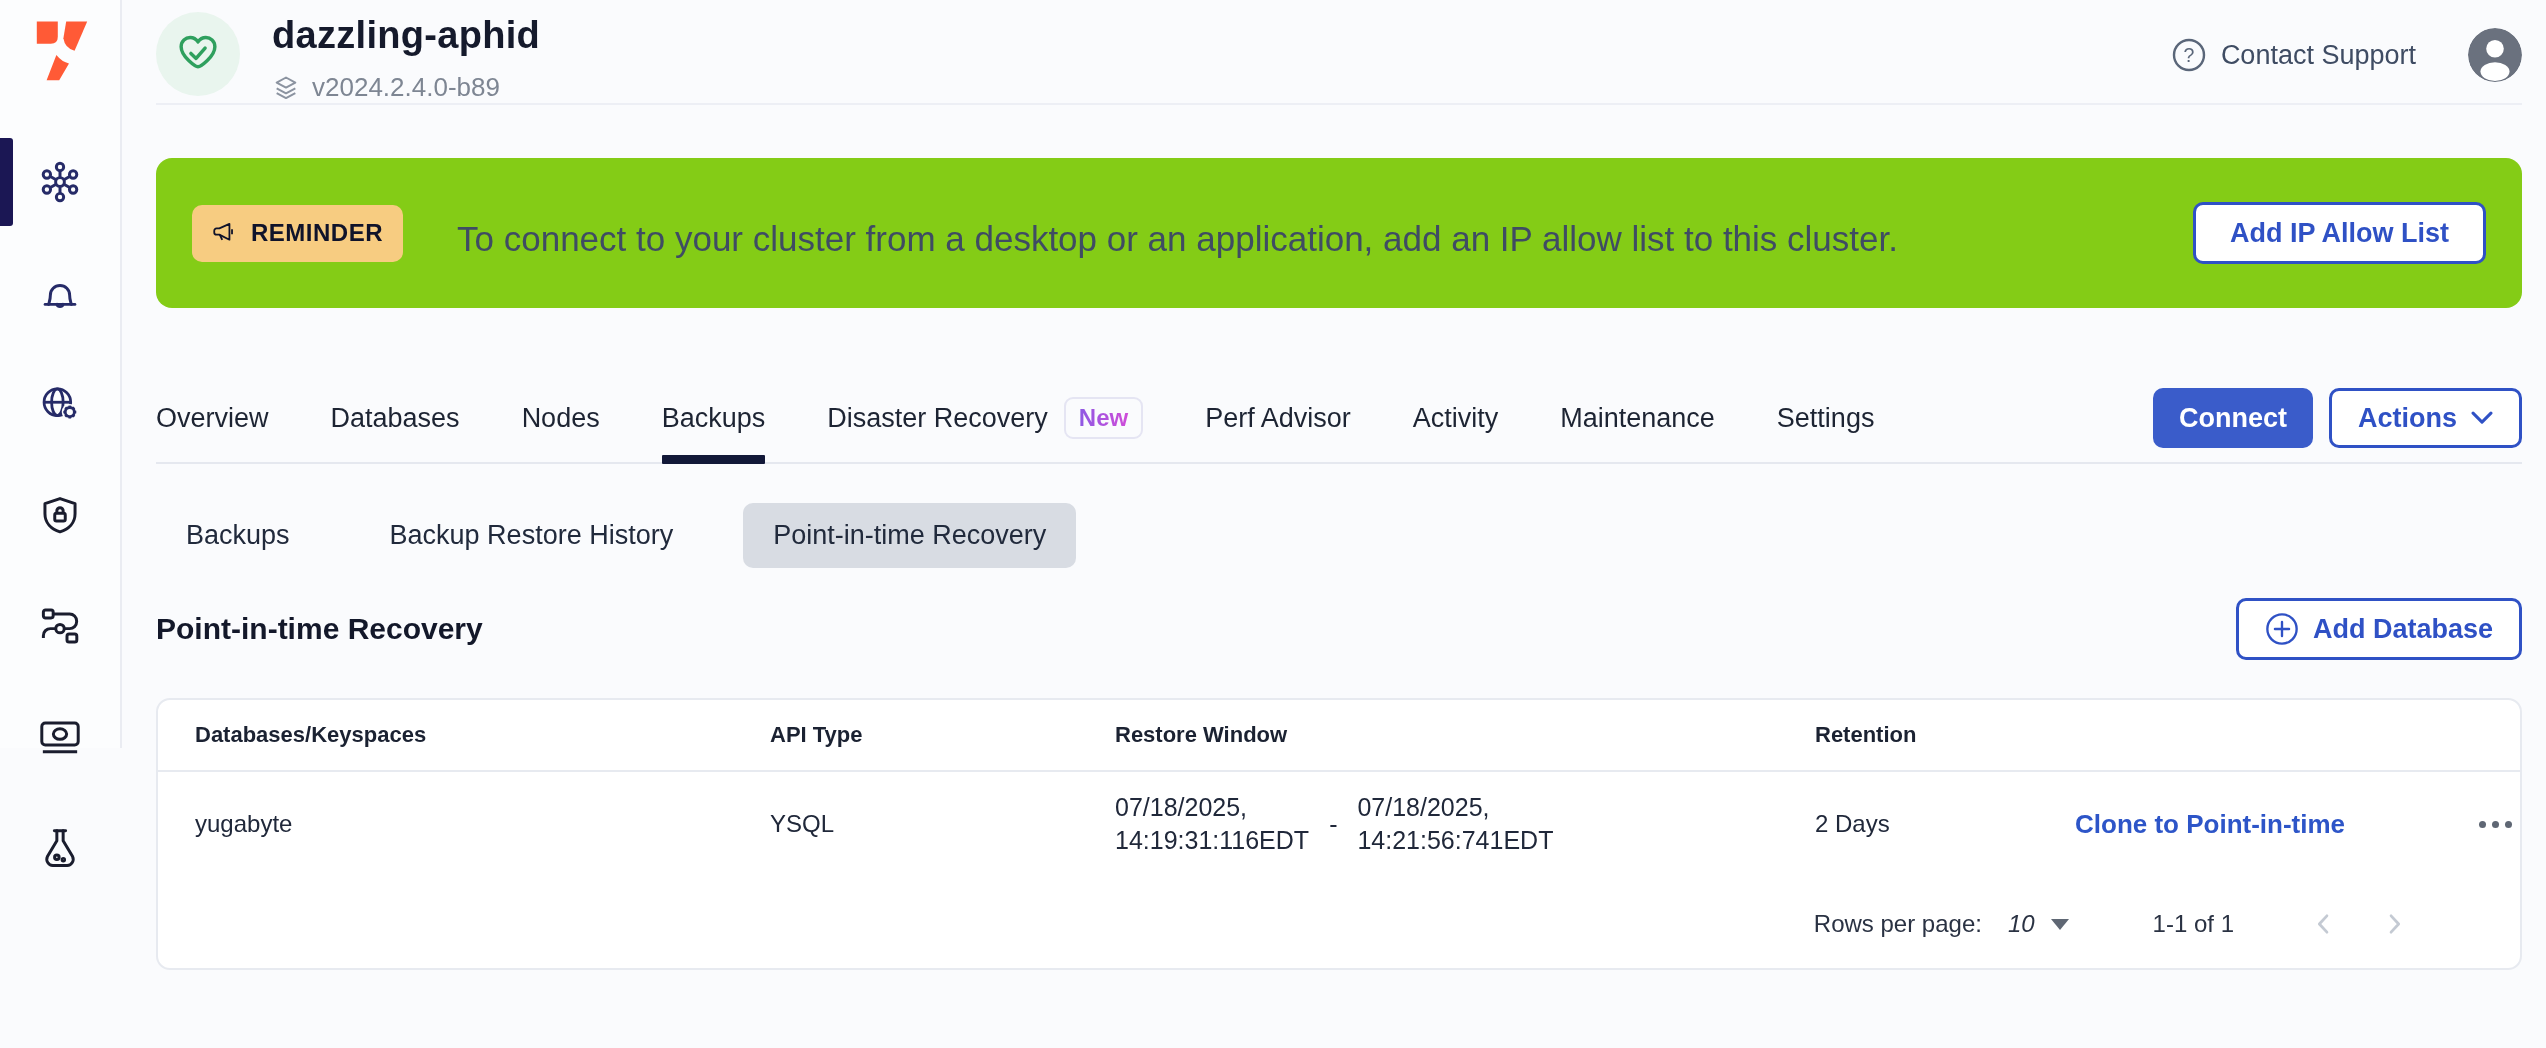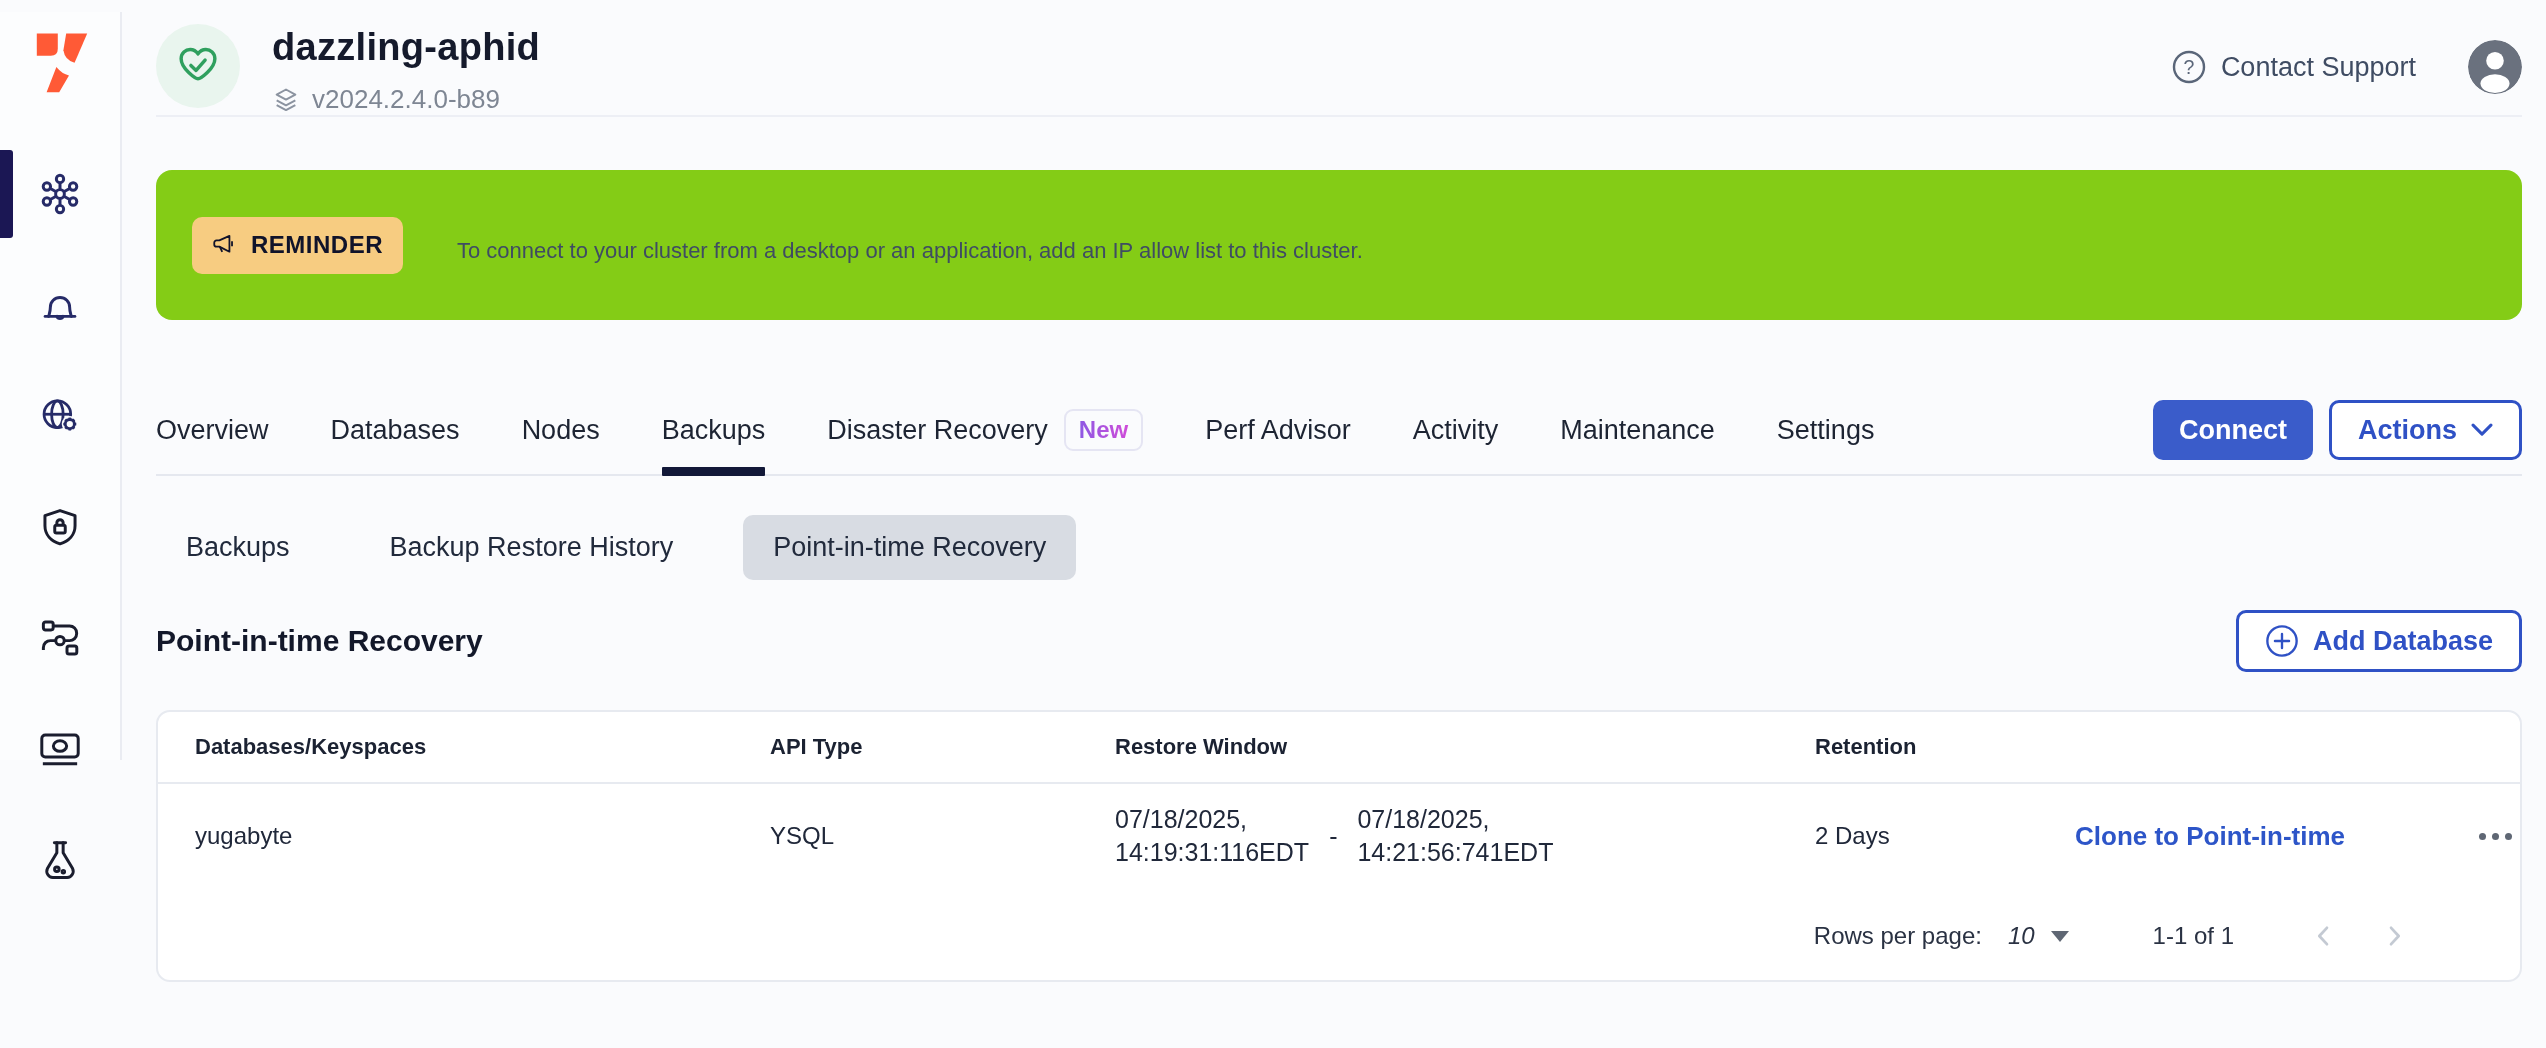--- a/index.html
+++ b/index.html
@@ -1,21 +1,21 @@
 <!DOCTYPE html>
 <html><head>
 <meta charset="utf-8">
 <style>
   * { box-sizing: border-box; margin: 0; padding: 0; }
   html,body { width:2546px; height:1048px; }
   body {
     font-family:"Liberation Sans", sans-serif;
     background:#fafbfd; overflow:hidden; color:#20283a;
   }
-  .app { display:flex; width:2546px; height:748px;margin-top:12px; }
+  .app { display:flex; width:2546px; height:748px; }
 
   
   .sidebar { width:122px; min-width:122px; background:#fcfdfe; border-right:2px solid #eaecf2; position:relative; }
   .logo { position:absolute; top:20px; left:34px; width:56px; height:60px; cursor:pointer; }
   .nav { position:absolute; top:160px; left:0; width:100%; }
   .nav-item { height:44px; display:flex; justify-content:center; align-items:center; margin-bottom:67px; position:relative; cursor:pointer; }
   .active-bar { position:absolute; left:0; top:-22px; width:13px; height:88px; background:#1b1754; border-radius:0 3px 3px 0; }
   .nav-item svg { width:42px; height:42px; }
   .ic-a { stroke:#262b68; }
   .ic-b { stroke:#1a1d2e; }
@@ -35,21 +35,21 @@
 
   .content { padding:0 24px 0 34px; flex:1; display:flex; flex-direction:column; }
 
   
   .banner { margin-top:53px; height:150px; background:#84cc16; border-radius:16px;
             display:flex; align-items:center; padding:0 36px; }
   .reminder-badge { display:flex; align-items:center; gap:12px; background:#f7cc81; border-radius:10px;
                     padding:0 20px; height:57px; font-weight:bold; font-size:24px; color:#10132a; letter-spacing:.5px; }
   .banner-text { margin-left:54px; }
   .banner-title { font-size:27px; font-weight:bold; color:#303d54; }
-  .banner-body { font-size:22px; color:#3f4c63; margin-top:11px; }
+  .banner-body { font-size:35px; color:#3f4c63; margin-top:11px; }
   .banner-action { margin-left:auto; }
 
   .btn { display:flex; align-items:center; gap:14px; border-radius:10px; font-weight:bold; font-size:27px; cursor:pointer;
          font-family:"Liberation Sans", sans-serif; }
   .btn-outline { background:#ffffff; border:3px solid #2f51c5; color:#2f51c5; }
   .btn-primary { background:#3a5cca; border:none; color:#ffffff; }
 
   
   .tabs-row { margin-top:80px; height:76px; display:flex; align-items:flex-start; position:relative; }
   .tabs-baseline { position:absolute; bottom:0; left:0; right:0; height:2px; background:#e5e8ef; }
@@ -239,20 +239,23 @@
         <div class="reminder-badge">
           <svg width="27" height="27" viewBox="0 0 24 24" fill="none" stroke="#10132a" stroke-width="1.6" stroke-linejoin="round">
             <path d="M15.5 3.5v14L6.5 13H4a2 2 0 0 1-2-2V9.5a2 2 0 0 1 2-2h2.5l9-4z"></path>
             <line x1="17.8" y1="8.2" x2="17.8" y2="12.6"></line>
             <path d="M7 13.2l2.1 4.5"></path>
           </svg>
           <span>REMINDER</span>
         </div>
         <div class="banner-text">
           <div class="banner-body">To connect to your cluster from a desktop or an application, add an IP allow list to this cluster.</div>
+        </div>
+        <div class="banner-action">
+          <button class="btn btn-outline" style="height:62px; padding:0 34px;">Add IP Allow List</button>
         </div>
       </div>
 
       <div class="tabs-row">
         <div class="tabs-baseline"></div>
         <div class="tab">
             <span>Overview</span>
           </div>
         <div class="tab">
             <span>Databases</span>

